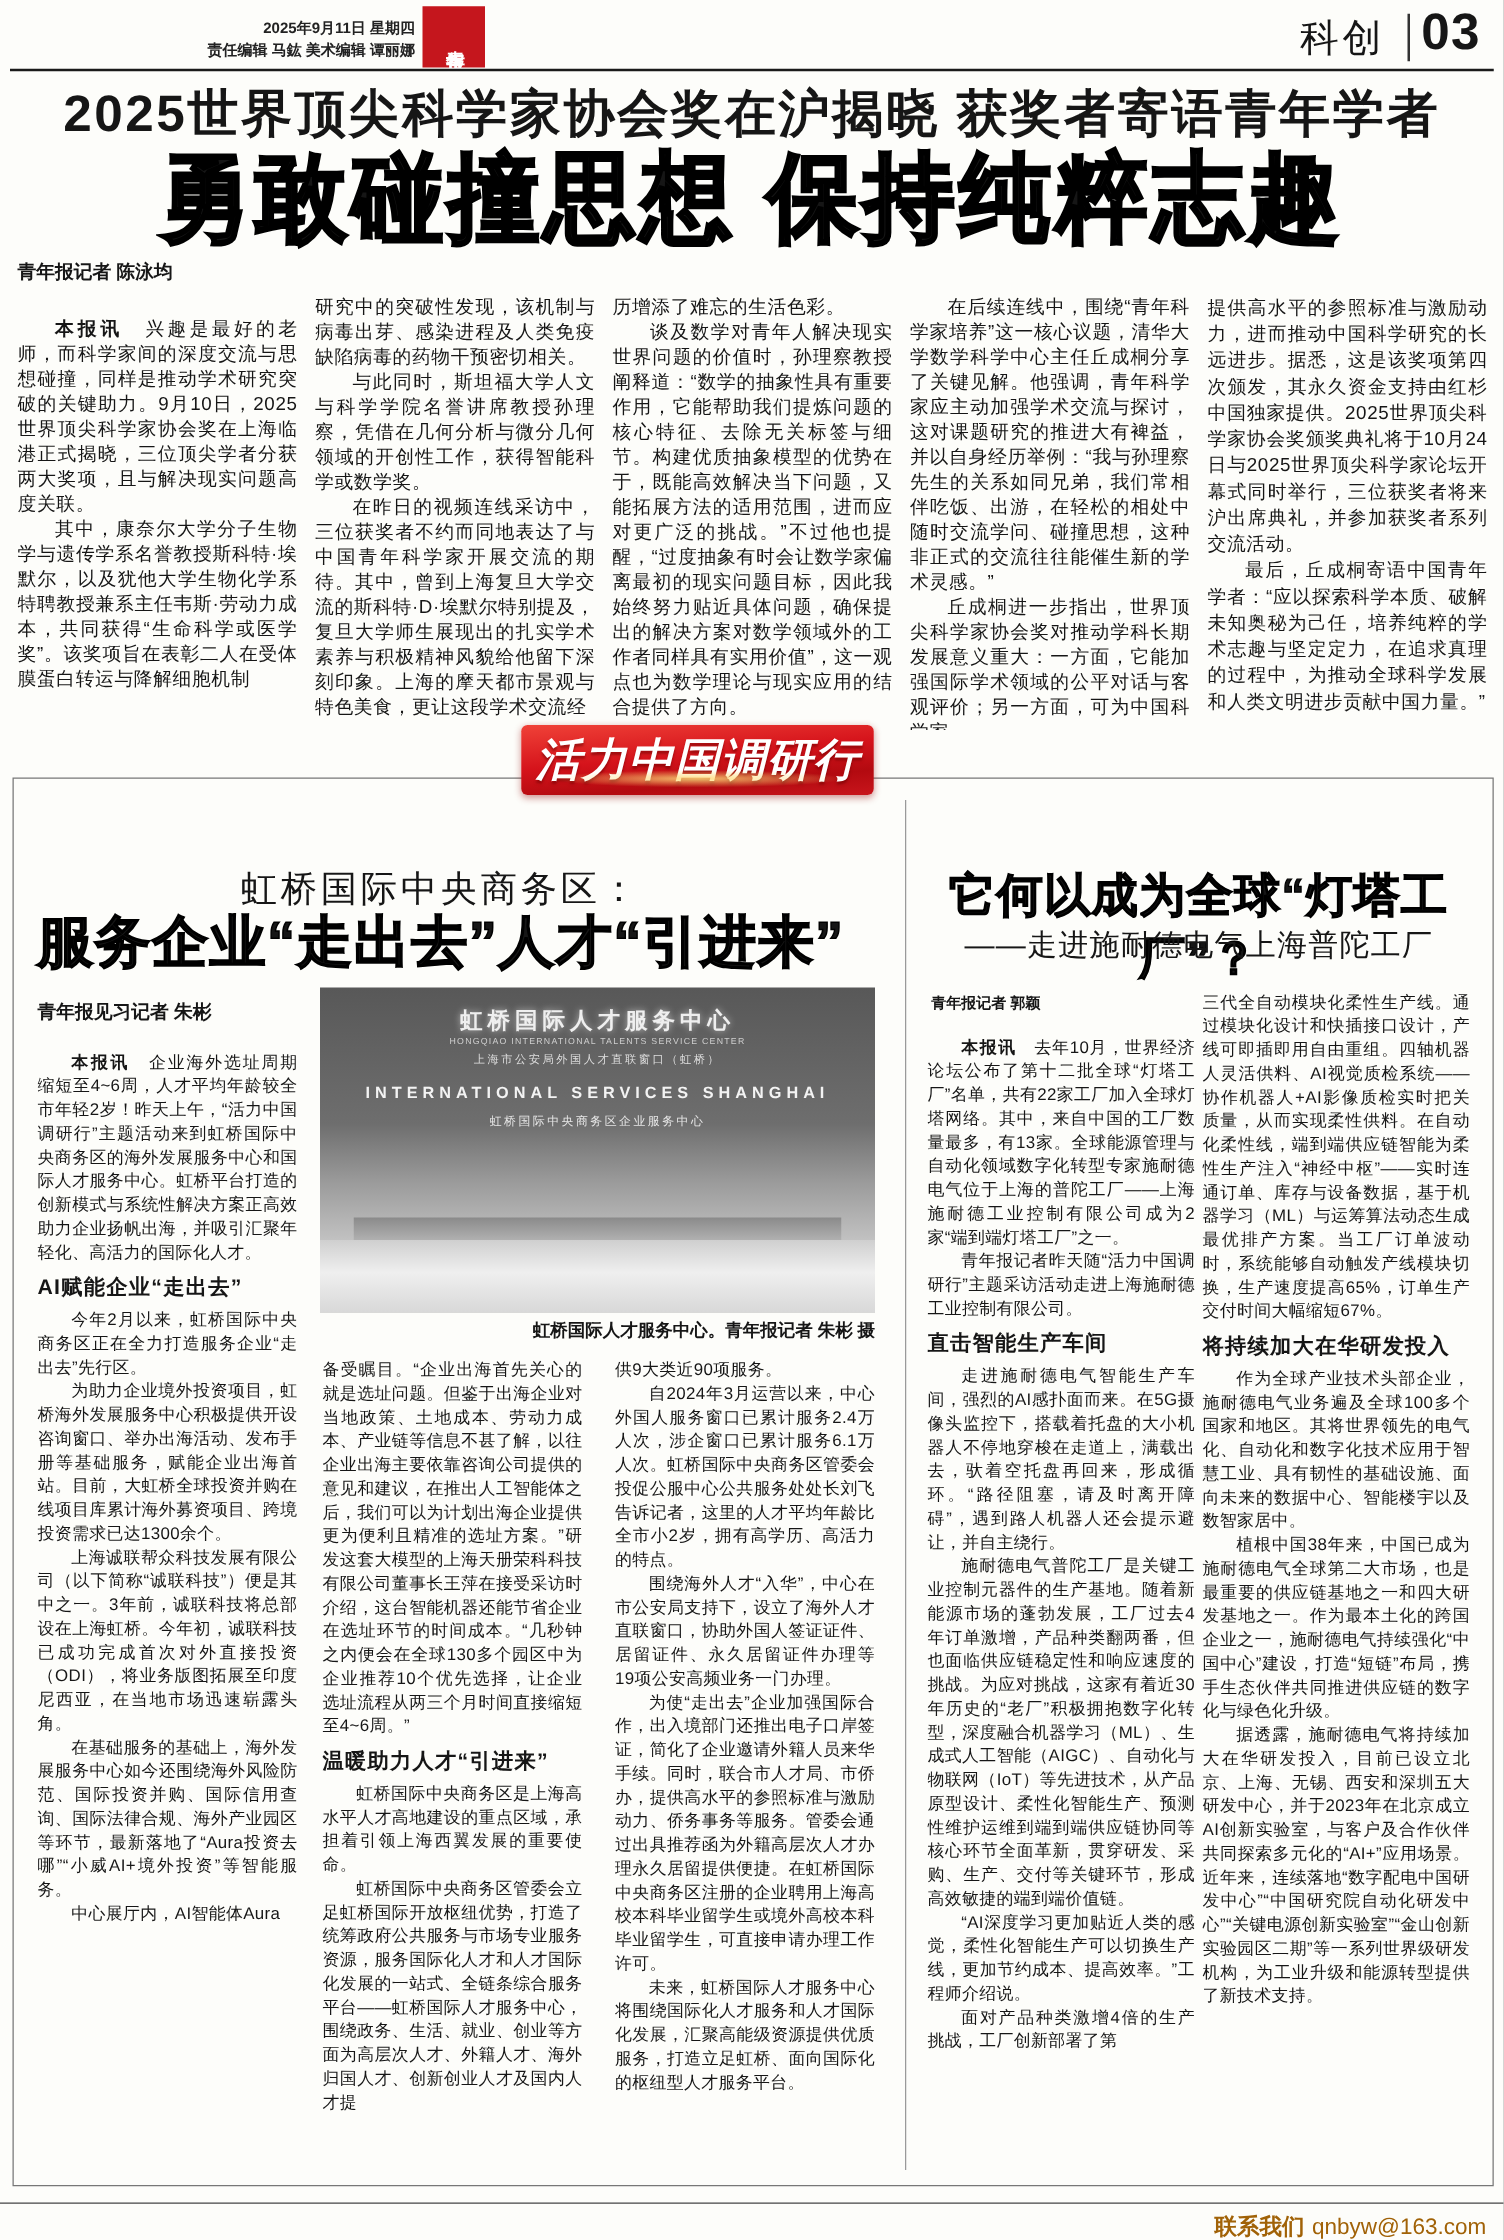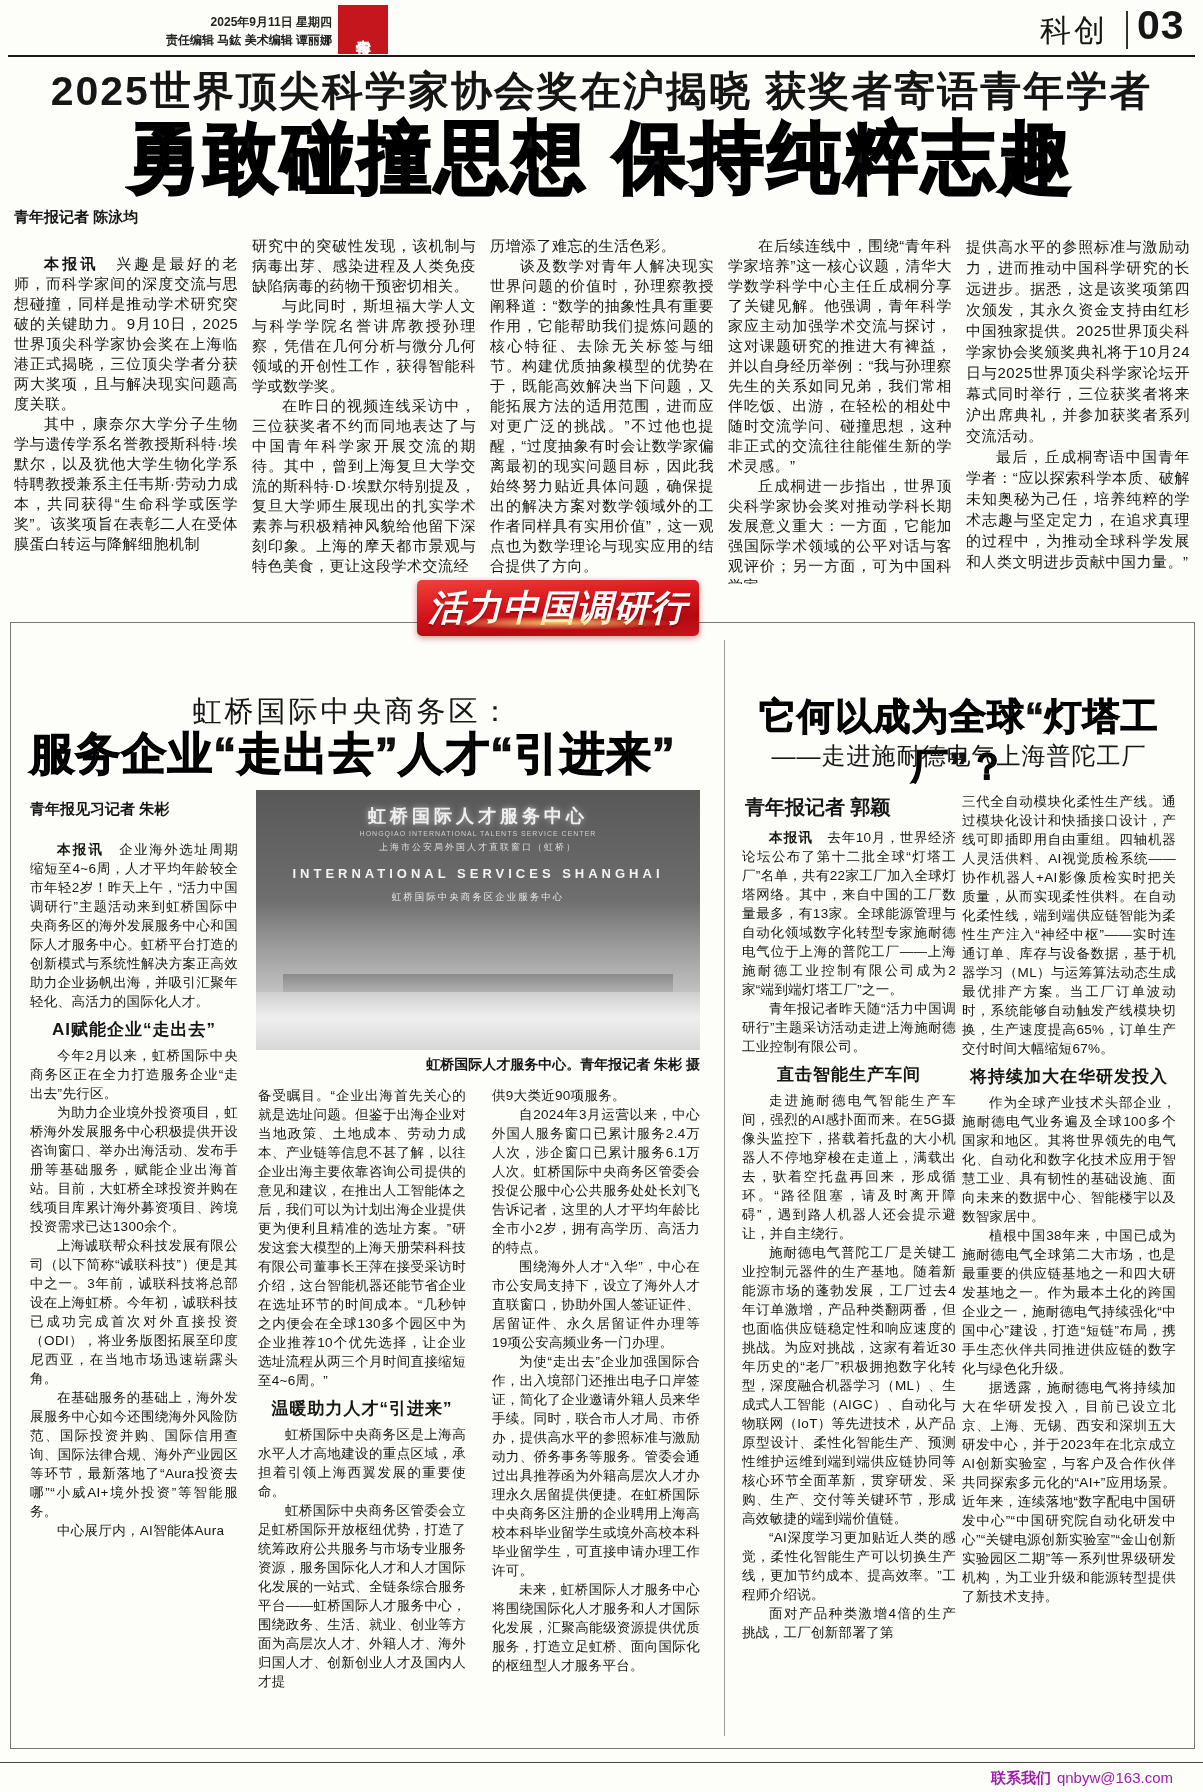--- a/index.html
+++ b/index.html
@@ -55,34 +55,34 @@
   .photo .desk{position:absolute;bottom:0;left:0;width:100%;height:58px;
          background:linear-gradient(180deg,#cfcfcf,#efefef 45%,#d8d8d8);}
   .photo .desk:before{content:"";position:absolute;top:-18px;left:6%;width:88%;height:18px;
          background:linear-gradient(180deg,#8a8a8a,#b0b0b0);}
   .caption-row{top:1056px;left:256px;width:444px;display:flex;justify-content:flex-end;
                font-size:14px;font-weight:700;}
   .bcol{overflow:hidden;font-size:13.5px;line-height:19px;text-align:justify;letter-spacing:.3px;}
   .lc1{top:840px;left:30px;width:208px;height:900px;}
   .lc2{top:1086px;left:258px;width:208px;height:656px;}
   .lc3{top:1086px;left:492px;width:208px;height:656px;}
-  h4.sub{margin:9px 0 7px 0;text-align:center;font-size:17px;font-weight:800;letter-spacing:1px;}
+  h4.sub{margin:9px 0 7px 0;text-align:left;font-size:17px;font-weight:800;letter-spacing:1px;}
   .vdiv{top:640px;left:724px;width:1px;height:1096px;background:#9a9a9a;}
 
   
   .rs-headline{top:692px;left:728px;width:462px;text-align:center;font-size:37px;font-weight:900;
                -webkit-text-stroke:1px #000;letter-spacing:1px;}
   .rs-sub{top:740px;left:728px;width:462px;text-align:center;font-size:24px;font-weight:400;letter-spacing:1px;}
-  .rs-byline{top:794px;left:745px;font-size:20px;font-weight:700;}
+  .rs-byline{top:794px;left:745px;font-size:12px;font-weight:700;}
   .ra{top:828px;left:742px;width:214px;height:914px;}
   .rb{top:792px;left:962px;width:214px;height:950px;}
 
   
   .foot-rule{top:1762px;left:0;width:1203px;height:1px;background:#444;}
-  .foot-text{top:1769px;right:30px;font-size:15px;color:#a21caf;}
+  .foot-text{top:1769px;right:14px;font-size:18px;color:#a16207;}
   .foot-text b{margin-right:6px;}
 </style>
 </head>
 <body>
 
 <div class="page">
 
   <div class="abs hdr-meta">
     <div>2025年9月11日 星期四</div>
     <div>责任编辑 马鈜 美术编辑 谭丽娜</div>

